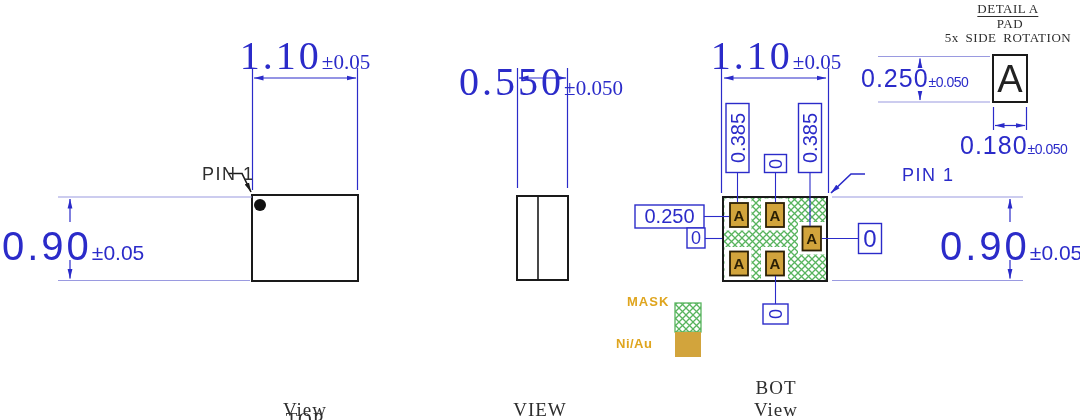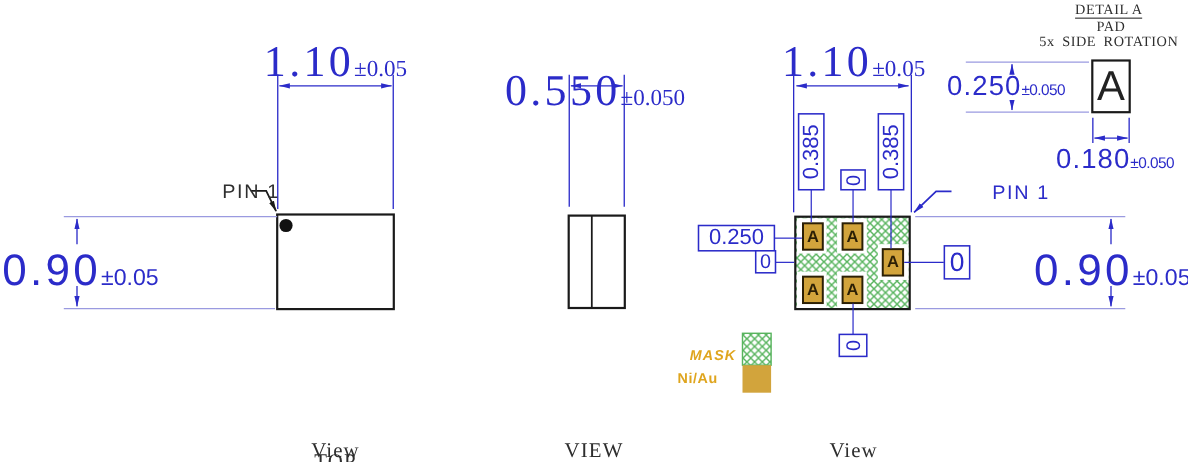--- a/index.html
+++ b/index.html
@@ -186,23 +186,24 @@
   <div class="txt blue rot" style="left:775.5px;top:314px;font-size:18px;">0</div>
 
   <div class="txt pin-label blue" style="left:866px;top:166px;">PIN 1</div>
 
   <div class="padA" style="left:730px;top:203px;width:18px;height:24px;">A</div>
   <div class="padA" style="left:766px;top:203px;width:18px;height:24px;">A</div>
   <div class="padA" style="left:802.5px;top:226.5px;width:18.5px;height:24px;">A</div>
   <div class="padA" style="left:730px;top:251.5px;width:18px;height:24px;">A</div>
   <div class="padA" style="left:766px;top:251.5px;width:18px;height:24px;">A</div>
 
-  <div class="txt goldtxt" style="left:627px;top:316px;font-style:italic;">MASK</div>
+  <div class="txt goldtxt" style="left:627px;top:295px;">MASK</div>
   <div class="txt goldtxt" style="left:616px;top:337px;letter-spacing:0.5px;">Ni/Au</div>
 
+  <div class="txt viewlabel ctr" style="left:776px;top:378px;">BOT</div>
   <div class="txt viewlabel ctr" style="left:776px;top:400px;">View</div>
 
   <div class="txt detail-small ctr" style="left:1008px;top:2px;border-bottom:1.3px solid #2e2e2e;padding-bottom:1px;">DETAIL A</div>
   <div class="txt detail-small ctr" style="left:1010px;top:17px;">PAD</div>
   <div class="txt detail-small ctr" style="left:1008px;top:31px;word-spacing:3px;">5x SIDE ROTATION</div>
   <div class="txt" style="left:993px;top:55px;width:34px;height:47px;display:flex;align-items:center;justify-content:center;font-size:38px;color:#222;">A</div>
   <div class="txt dim-row blue" style="left:861px;top:66px;">
     <span style="font-size:25px;letter-spacing:1px;">0.250</span>
       <span style="font-size:14px;letter-spacing:-0.5px;">±0.050</span>
   </div>

